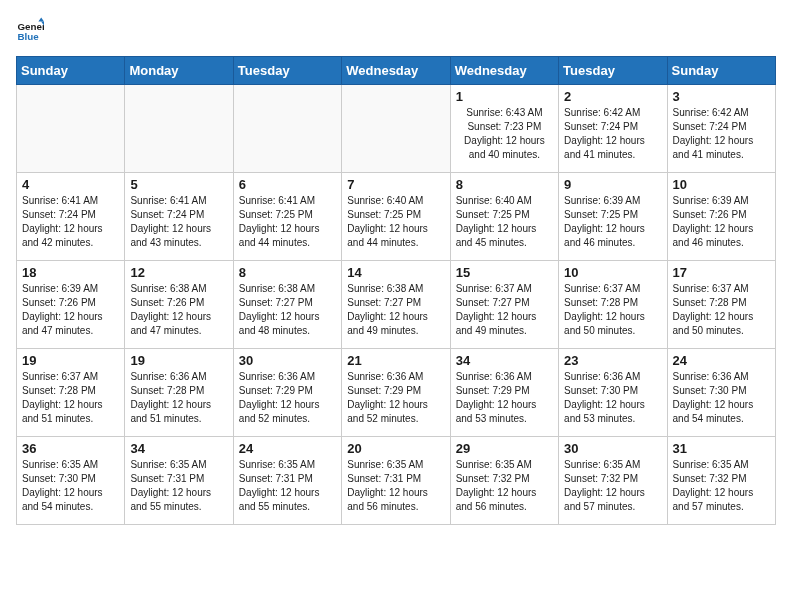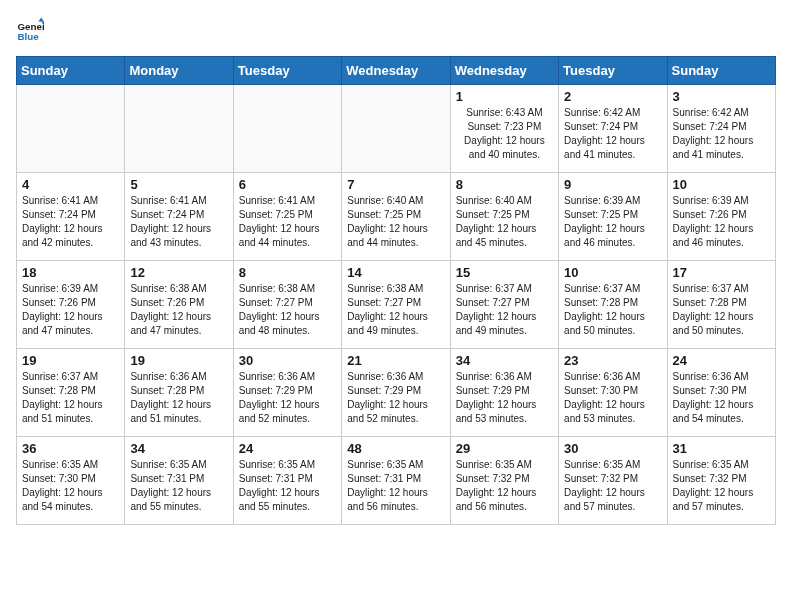--- a/index.html
+++ b/index.html
@@ -311,21 +311,21 @@
 and 55 minutes.</div>
         </td>
         <td>
           <div class="day-number">24</div>
           <div class="day-info" style="white-space: pre-line;">Sunrise: 6:35 AM
 Sunset: 7:31 PM
 Daylight: 12 hours
 and 55 minutes.</div>
         </td>
         <td>
-          <div class="day-number">48</div>
+          <div class="day-number">20</div>
           <div class="day-info" style="white-space: pre-line;">Sunrise: 6:35 AM
 Sunset: 7:31 PM
 Daylight: 12 hours
 and 56 minutes.</div>
         </td>
         <td>
           <div class="day-number">29</div>
           <div class="day-info" style="white-space: pre-line;">Sunrise: 6:35 AM
 Sunset: 7:32 PM
 Daylight: 12 hours

